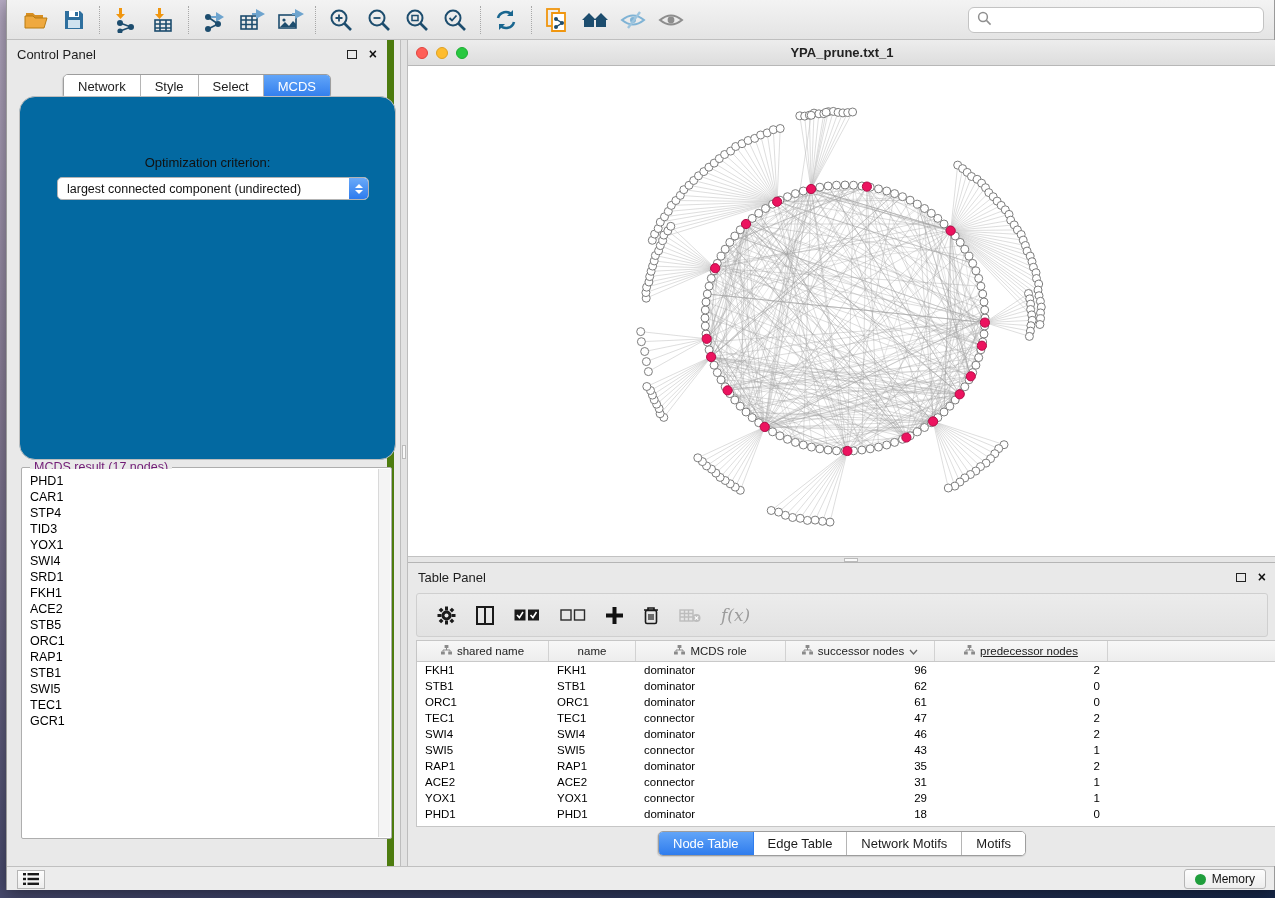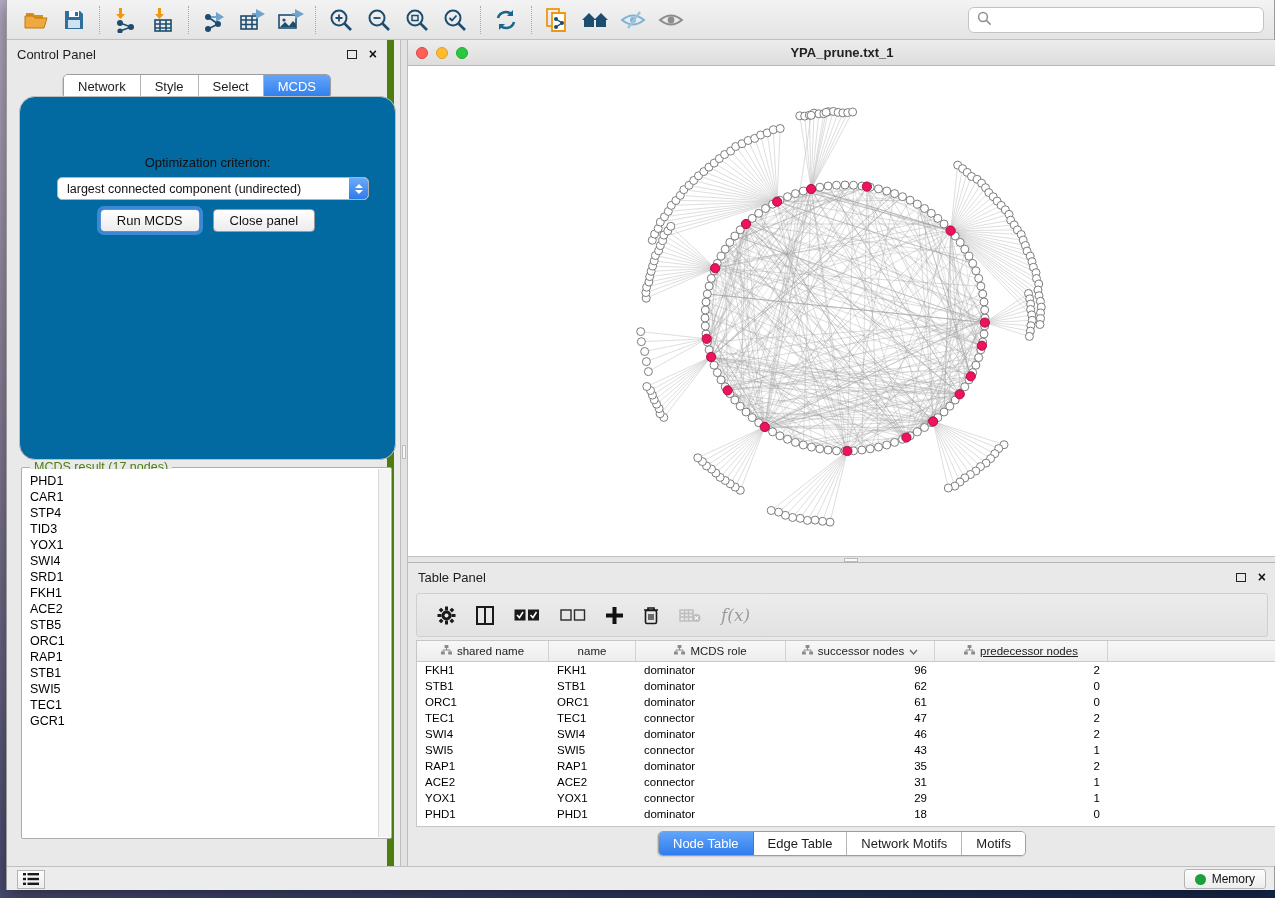--- a/index.html
+++ b/index.html
@@ -43,21 +43,21 @@
   .tab-content { position:absolute; left:12px; top:56px; width:377px; height:364px; background:#0369a1; border:1px solid #bdbdbd; border-radius:16px; }
   .opt-label { position:absolute; left:0; top:58px; width:100%; text-align:center; font-size:13px; color:#111; }
   .combo { position:absolute; left:37px; top:80px; width:312px; height:23px; background:#fff; border:1px solid #b3b3b3; border-radius:5px; display:flex; align-items:center; font-size:12.5px; color:#111; padding-left:9px; overflow:hidden; }
   .combo .stepper { margin-left:auto; width:19px; height:100%; background:linear-gradient(#6aaaf9,#2d7bee); display:flex; flex-direction:column; align-items:center; justify-content:center; gap:2px; border-radius:0 4px 4px 0; }
   .tri-up { width:0; height:0; border-left:4px solid transparent; border-right:4px solid transparent; border-bottom:4px solid #fff; }
   .tri-dn { width:0; height:0; border-left:4px solid transparent; border-right:4px solid transparent; border-top:4px solid #fff; }
   .btn-row { position:absolute; top:112px; left:0; width:100%; display:flex; justify-content:center; gap:13px; }
   .mac-btn { background:linear-gradient(#ffffff,#ececec); border:1px solid #9b9b9b; border-radius:4px; font-size:13px; color:#111; padding:3px 16px; font-family:"Liberation Sans",sans-serif; }
   .mac-btn.focused { box-shadow:0 0 0 3px rgba(96,158,248,.6); border-color:#5a92d8; }
   .groupbox { position:absolute; left:14px; top:427px; width:371px; height:372px; border:1px solid #aeaeae; border-radius:2px; background:#fff; }
-  .groupbox-title { position:absolute; left:8px; top:-8px; background:#e9e9e9; padding:0 4px; font-size:12.5px; color:#4d7c0f; }
+  .groupbox-title { position:absolute; left:8px; top:-8px; background:#e9e9e9; padding:0 4px; font-size:12.5px; color:#701a75; }
   .mcds-list { position:absolute; inset:1px 13px 1px 1px; background:#fff; overflow:hidden; padding-top:4px; }
   .mcds-list .item { font-size:12.5px; color:#000; line-height:16px; padding-left:7px; }
   .list-scroll { position:absolute; right:1px; top:1px; bottom:1px; width:12px; background:#f4f4f4; border-left:1px solid #d9d9d9; }
   
   .v-splitter { position:absolute; left:393px; top:40px; width:8px; height:826px; background:#e2e2e2; border-left:1px solid #bdbdbd; border-right:1px solid #bdbdbd; }
   .v-handle { position:absolute; left:1px; top:405px; width:4px; height:14px; background:#f8f8f8; border:1px solid #bbb; }
   
   .right-col { position:absolute; left:401px; top:40px; width:868px; height:826px; }
   .net-titlebar { position:absolute; left:0; top:0; width:100%; height:26px; background:linear-gradient(#ededed,#dddddd); border-bottom:1px solid #b7b7b7; display:flex; align-items:center; }
   .traffic { width:12px; height:12px; border-radius:50%; margin-left:8px; }
@@ -275,24 +275,20 @@
         <span class="seg-tab active">MCDS</span>
       </div>
     <div class="tab-content">
       <div class="opt-label">Optimization criterion:</div>
       <div class="combo">
         <span>largest connected component (undirected)</span>
         <span class="stepper">
             <span class="tri-up"></span>
             <span class="tri-dn"></span>
           </span>
-      </div>
-      <div class="btn-row">
-        <button class="mac-btn focused">Run MCDS</button>
-        <button class="mac-btn">Close panel</button>
       </div>
     </div>
     <div class="groupbox">
       <span class="groupbox-title">MCDS result (17 nodes)</span>
       <div class="mcds-list" id="mcds-list">
           <div class="item">PHD1</div>
           <div class="item">CAR1</div>
           <div class="item">STP4</div>
           <div class="item">TID3</div>
           <div class="item">YOX1</div>

